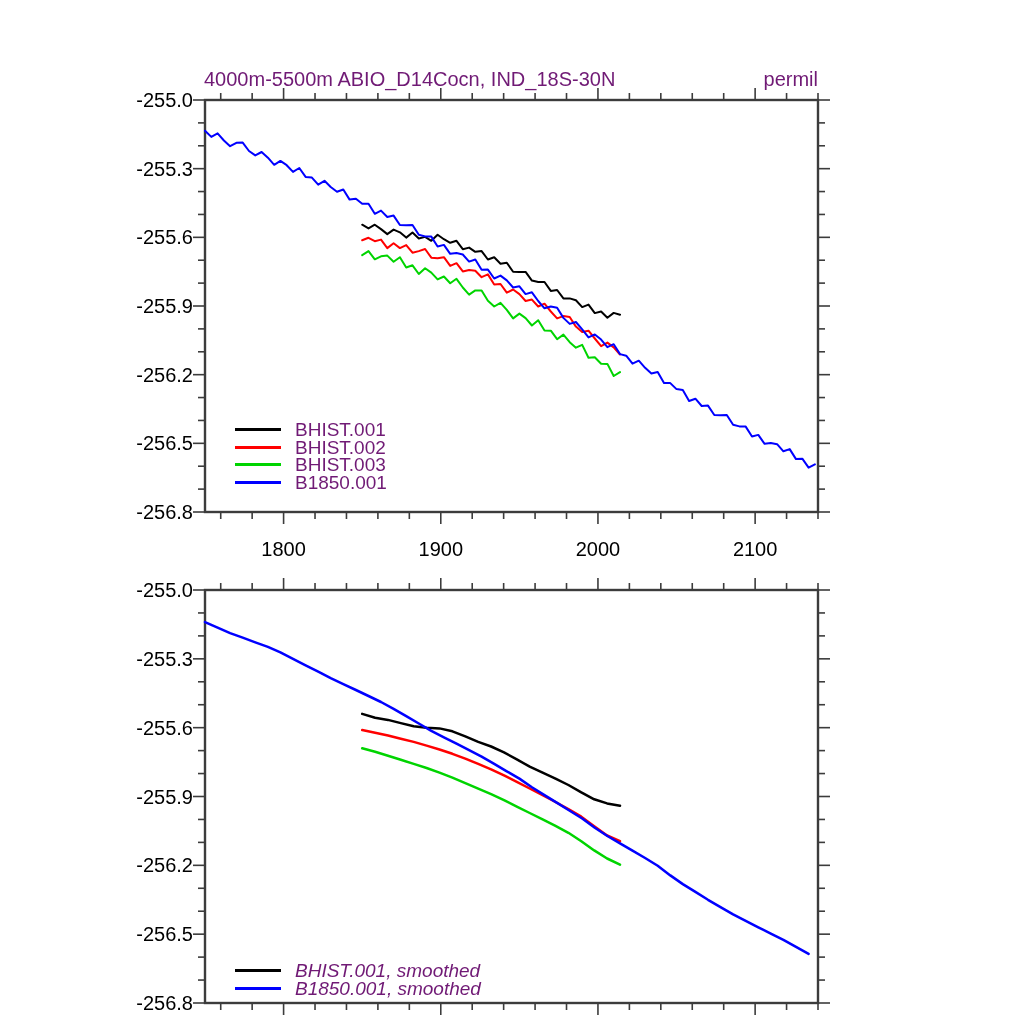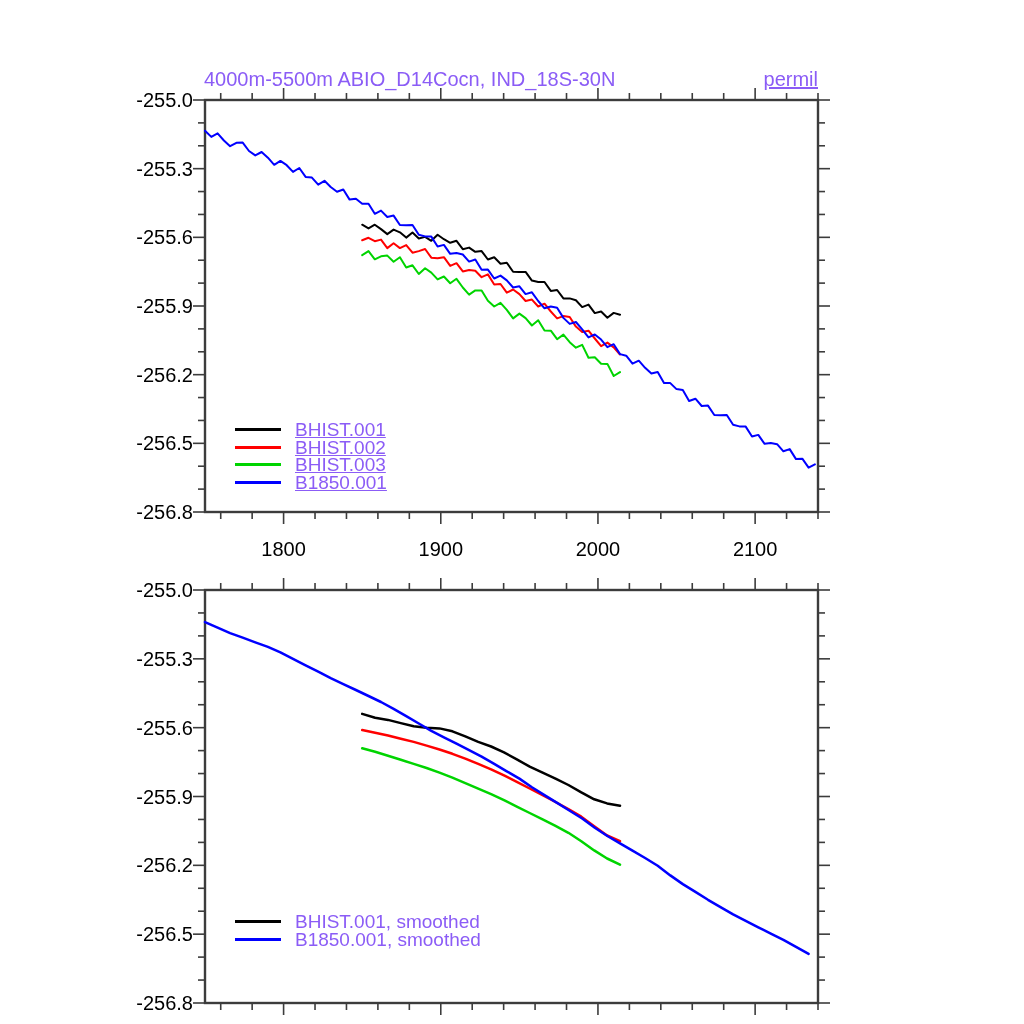--- a/index.html
+++ b/index.html
@@ -1,24 +1,24 @@
 <!DOCTYPE html>
 <html><head>
 <meta charset="utf-8">
 <style>
   html,body{margin:0;padding:0;background:#ffffff;}
   #stage{position:relative;width:1024px;height:1024px;background:#ffffff;overflow:hidden;
-         font-family:"Liberation Sans","DejaVu Sans",sans-serif;color:#8b5cf6;}
+         font-family:"Liberation Sans","DejaVu Sans",sans-serif;color:#701a75;}
   #plot-svg{position:absolute;left:0;top:0;}
   svg text{font-family:"Liberation Sans","DejaVu Sans",sans-serif;font-size:20px;fill:#000;}
   #chart-title{position:absolute;left:204px;top:68px;font-size:20px;white-space:nowrap;}
-  #units-label{position:absolute;right:206px;top:68px;font-size:20px;white-space:nowrap;text-decoration:underline;}
+  #units-label{position:absolute;right:206px;top:68px;font-size:20px;white-space:nowrap;}
   .legend{position:absolute;left:235px;}
-  #legend-top{top:421px;text-decoration:underline;}
-  #legend-bottom{top:913px;}
+  #legend-top{top:421px;}
+  #legend-bottom{top:962px;font-style:italic;}
   .lrow{display:flex;align-items:center;height:17.5px;}
   .sw{display:inline-block;width:46px;height:2.6px;flex:0 0 46px;}
   .lt{margin-left:14px;font-size:19px;line-height:17.5px;white-space:nowrap;}
 </style>
 </head>
 <body>
 
 <div id="stage">
   <div id="chart-title">4000m-5500m ABIO_D14Cocn, IND_18S-30N</div>
   <div id="units-label">permil</div>

